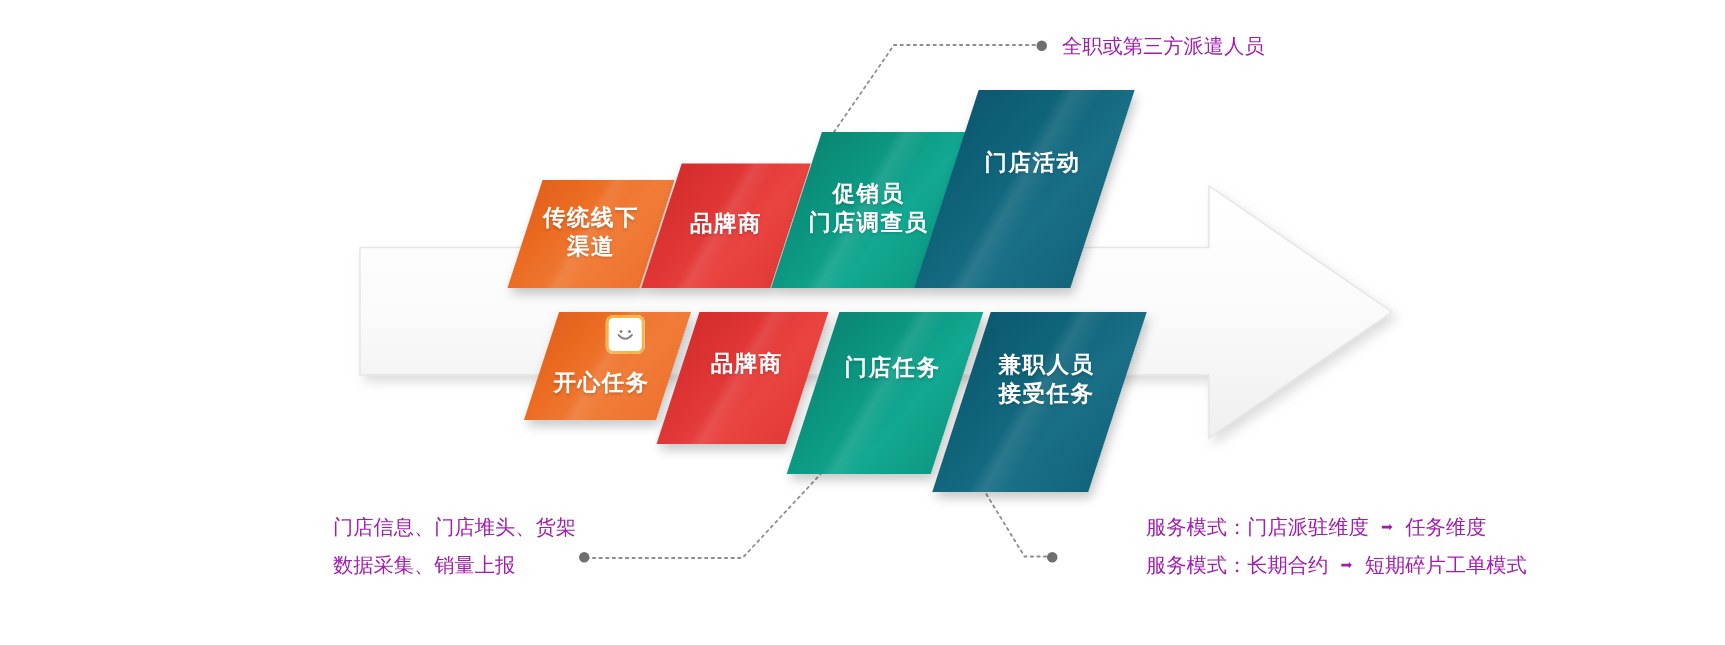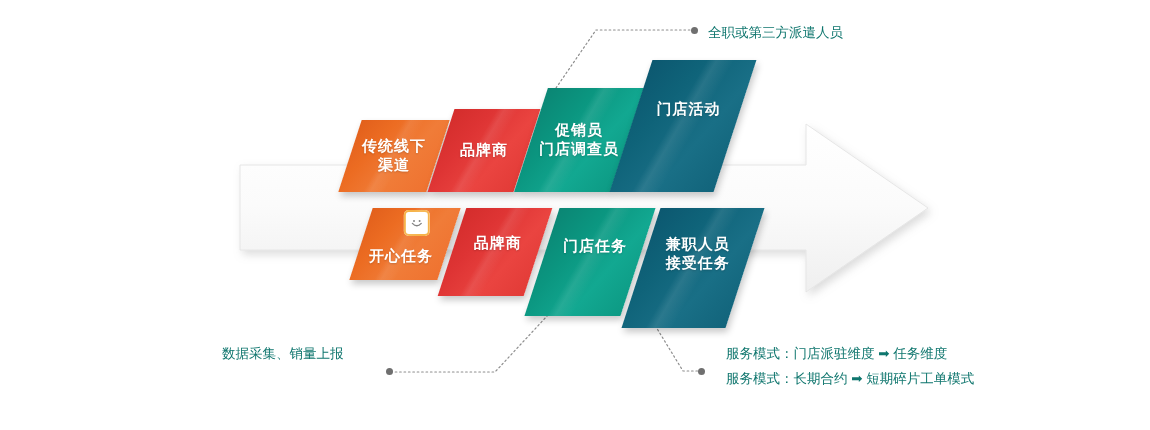--- a/index.html
+++ b/index.html
@@ -57,25 +57,25 @@
     border-radius:5px;
     background:#ffffff;
     box-shadow:0 0 0 2px #f6b34a inset;
     display:flex;align-items:center;justify-content:center;
     transform:skewX(18deg);
   }
 
   
   .note{
     position:absolute;
-    color:#0f766e;
+    color:#a21caf;
     font-size:13.5px;
     line-height:25px;
     white-space:nowrap;
-    font-family:Liberation Sans, sans-serif;
+    font-family:Liberation Mono, monospace;
   }
   .dot{
     position:absolute;
     width:7px;height:7px;border-radius:50%;
     background:#6f6f6f;
   }
 </style>
 </head>
 <body>
 
@@ -152,22 +152,23 @@
 接受任务</span>
   </div>
 
   <div class="dot" style="left:691px;top:27px;"></div>
   <div class="note" style="left:708px;top:20px;">
     <div>全职或第三方派遣人员</div>
   </div>
 
   <div class="dot" style="left:386px;top:368px;"></div>
   <div class="note" style="left:222px;top:341px;">
+    <div>门店信息、门店堆头、货架</div>
     <div>数据采集、销量上报</div>
   </div>
 
   <div class="dot" style="left:698px;top:368px;"></div>
-  <div class="note" style="left:726px;top:341px;">
+  <div class="note" style="left:764px;top:341px;">
     <div>服务模式：门店派驻维度 ➡ 任务维度</div>
     <div>服务模式：长期合约 ➡ 短期碎片工单模式</div>
   </div>
 
 </div>
 
 </body></html>

